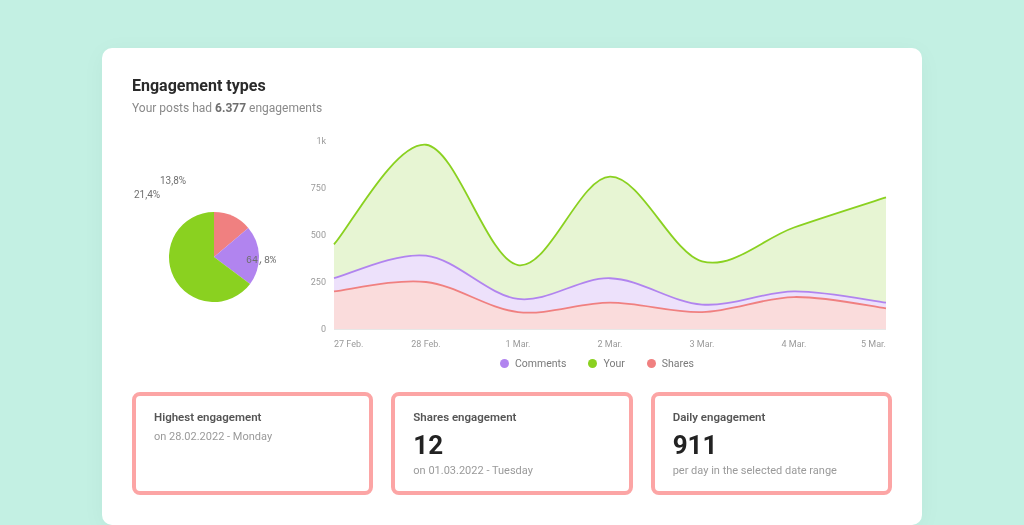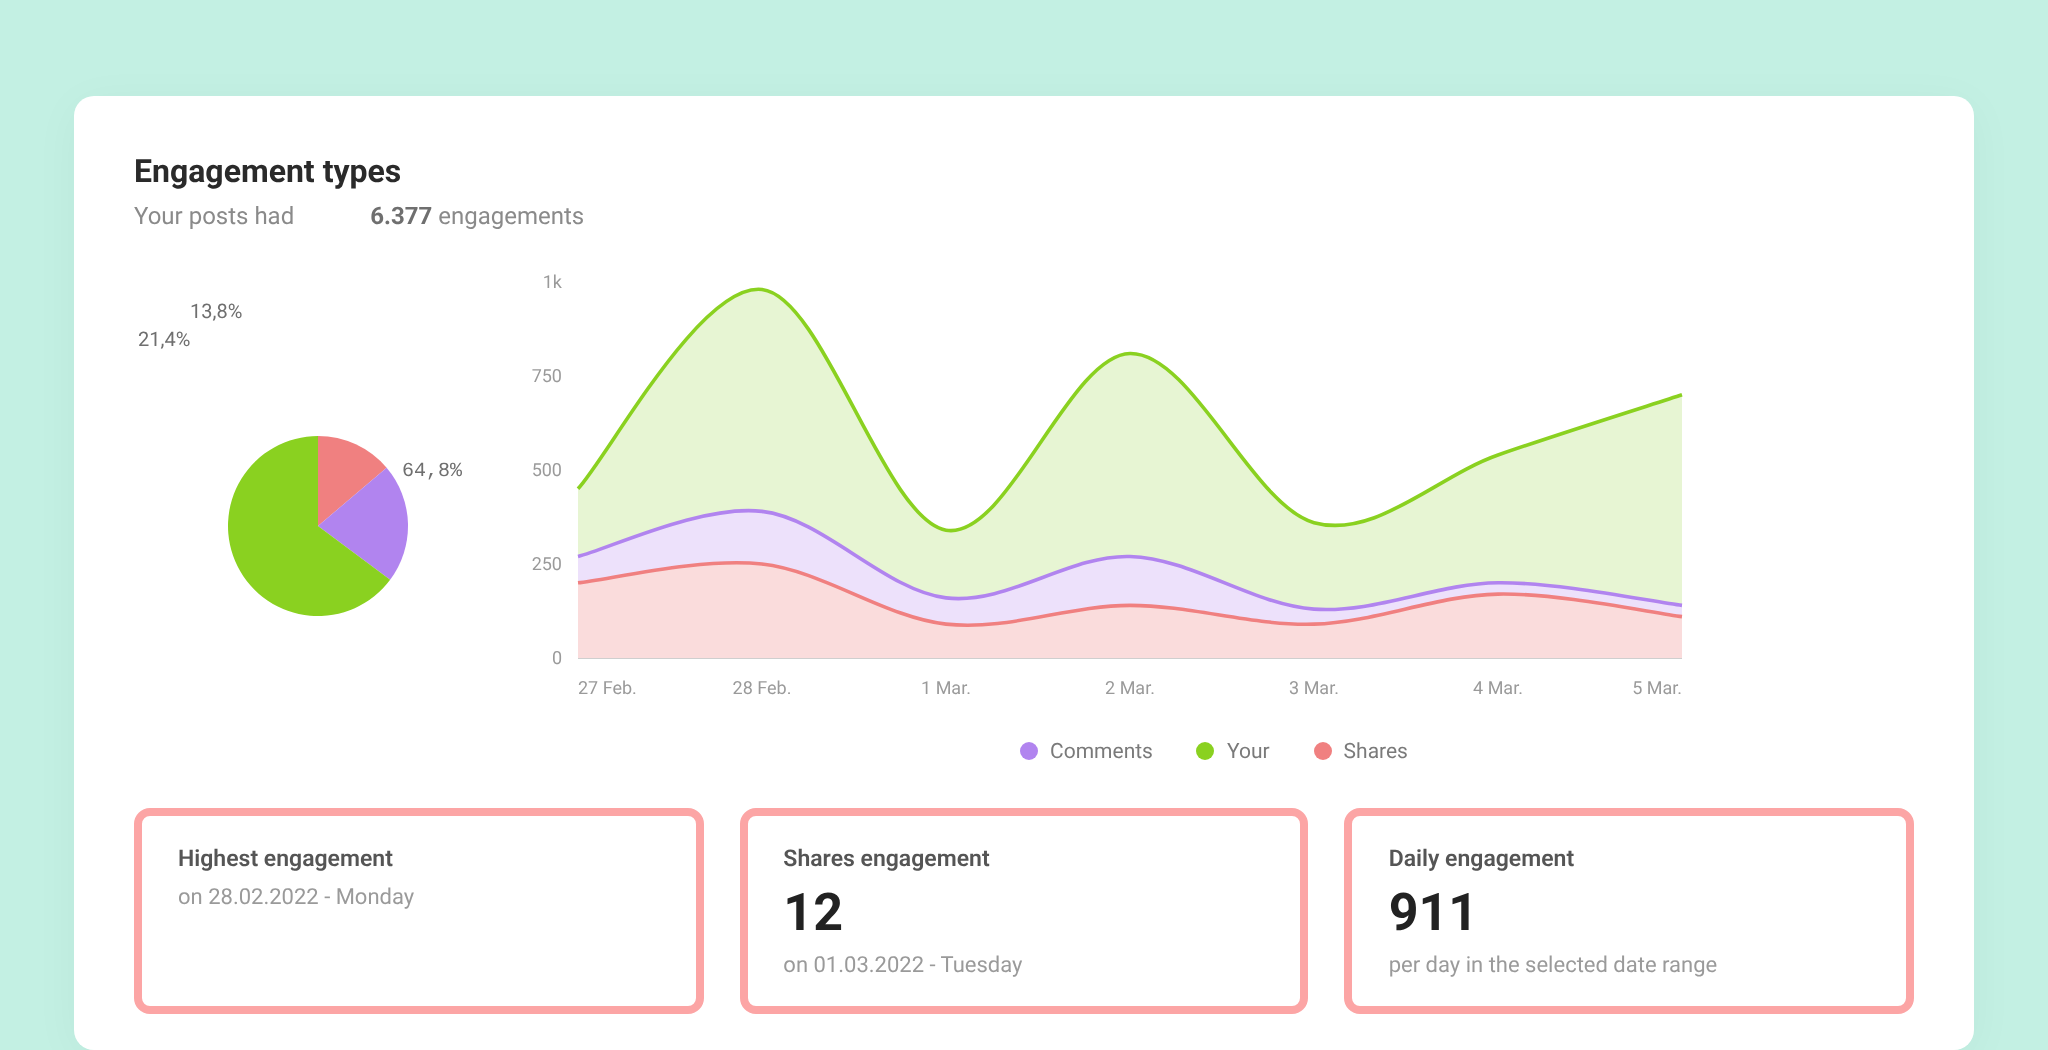--- a/index.html
+++ b/index.html
@@ -7,63 +7,63 @@
     font-family: -apple-system, BlinkMacSystemFont, "Segoe UI", Roboto, Arial, sans-serif;
     background: #c3f0e3;
     width: 1024px;
     height: 525px;
     overflow: hidden;
     display: flex;
     justify-content: center;
     padding-top: 48px;
   }
   .card {
-    width: 950px;
+    width: 820px;
     background: #fff;
     border-radius: 10px;
     padding: 28px 30px;
     box-shadow: 0 4px 24px rgba(0,0,0,0.04);
   }
   .title {
     font-size: 16px;
     font-weight: 700;
     color: #2a2a2a;
     margin-bottom: 6px;
   }
   .subtitle {
     font-size: 12px;
     color: #8a8a8a;
   }
-  .subtitle b { color: #6f6f6f; font-weight: 700; margin-left: 35px; }
+  .subtitle b { color: #6f6f6f; font-weight: 700; }
   .main-row {
     display: flex;
     gap: 20px;
     margin-top: 18px;
   }
   .pie-wrap {
     width: 170px;
     display: flex;
     align-items: center;
     justify-content: center;
     position: relative;
   }
   .pie-label {
     position: absolute;
     font-size: 10px;
     color: #6f6f6f;
+    margin-top: 24px;
   }
   .area-wrap {
     flex: 1;
     position: relative;
   }
   .legend {
     display: flex;
     justify-content: center;
     gap: 22px;
-    margin-top: 12px;
     font-size: 10.5px;
     color: #7a7a7a;
   }
   .legend-item { display: flex; align-items: center; gap: 6px; }
   .dot { width: 9px; height: 9px; border-radius: 50%; }
   .stats {
     display: flex;
     gap: 18px;
     margin-top: 22px;
   }

